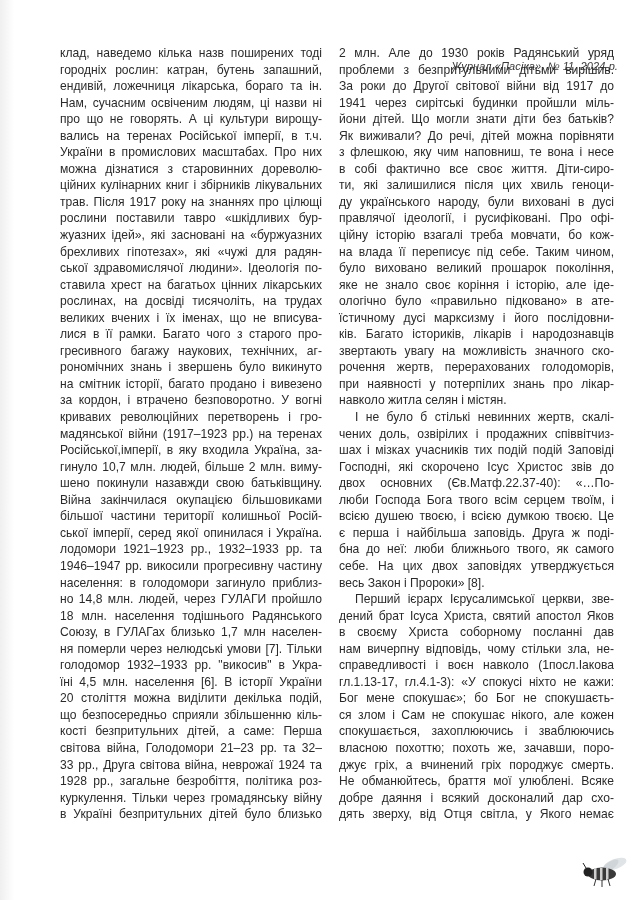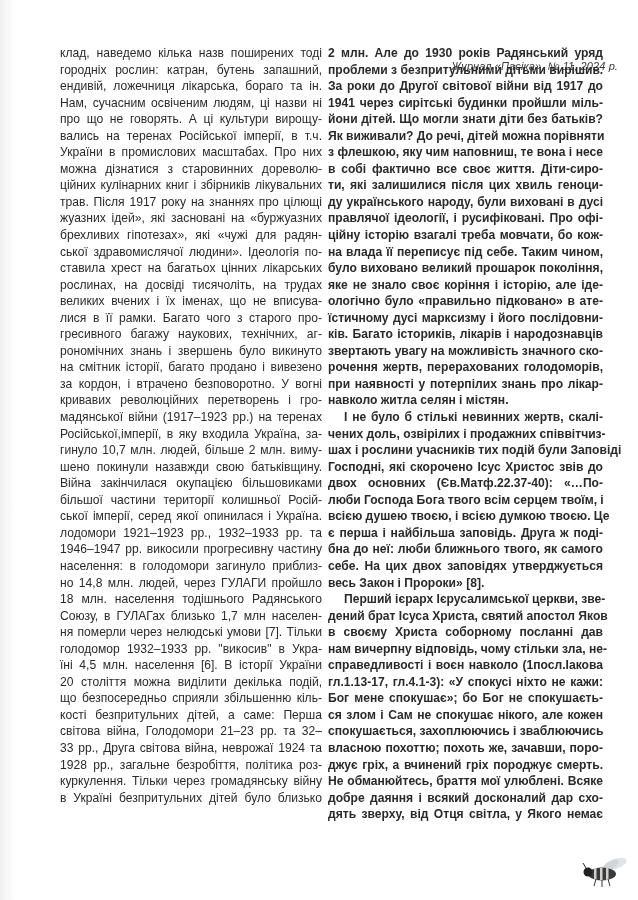--- a/index.html
+++ b/index.html
@@ -18,21 +18,21 @@
     position: absolute; top: 24px; right: 20px;
     font-style: italic; font-size: 11px; color: #3a3a3a;
     letter-spacing: 0.1px;
     margin-top: 36px;
   }
   .col {
     position: absolute; top: 45px;
     font-size: 12.1px; line-height: 16.55px;
   }
   .col.left { left: 60px; width: 262px; }
-  .col.right { left: 328px; width: 275px; font-weight: bold; }
+  .col.right { left: 339px; width: 275px; }
   .line {
     display: block; white-space: nowrap;
     text-align: justify; text-align-last: justify;
     height: 16.55px; overflow: visible;
   }
   .line.last { text-align-last: left; }
   .line.indent { padding-left: 16px; }
   .bee {
     position: absolute; left: 582px; top: 855px; width: 48px; height: 34px;
   }
@@ -48,20 +48,21 @@
     <span class="line">клад, наведемо кілька назв поширених тоді</span>
     <span class="line">городніх рослин: катран, бутень запашний,</span>
     <span class="line">ендивій, ложечниця лікарська, бораго та ін.</span>
     <span class="line">Нам, сучасним освіченим людям, ці назви ні</span>
     <span class="line">про що не говорять. А ці культури вирощу-</span>
     <span class="line">вались на теренах Російської імперії, в т.ч.</span>
     <span class="line">України в промислових масштабах. Про них</span>
     <span class="line">можна дізнатися з старовинних дореволю-</span>
     <span class="line">ційних кулінарних книг і збірників лікувальних</span>
     <span class="line">трав. Після 1917 року на знаннях про цілющі</span>
+    <span class="line">рослини поставили тавро «шкідливих бур-</span>
     <span class="line">жуазних ідей», які засновані на «буржуазних</span>
     <span class="line">брехливих гіпотезах», які «чужі для радян-</span>
     <span class="line">ської здравомислячої людини». Ідеологія по-</span>
     <span class="line">ставила хрест на багатьох цінних лікарських</span>
     <span class="line">рослинах, на досвіді тисячоліть, на трудах</span>
     <span class="line">великих вчених і їх іменах, що не вписува-</span>
     <span class="line">лися в її рамки. Багато чого з старого про-</span>
     <span class="line">гресивного багажу наукових, технічних, аг-</span>
     <span class="line">рономічних знань і звершень було викинуто</span>
     <span class="line">на смітник історії, багато продано і вивезено</span>
@@ -110,21 +111,21 @@
     <span class="line">яке не знало своє коріння і історію, але іде-</span>
     <span class="line">ологічно було «правильно підковано» в ате-</span>
     <span class="line">їстичному дусі марксизму і його послідовни-</span>
     <span class="line">ків. Багато істориків, лікарів і народознавців</span>
     <span class="line">звертають увагу на можливість значного ско-</span>
     <span class="line">рочення жертв, перерахованих голодоморів,</span>
     <span class="line">при наявності у потерпілих знань про лікар-</span>
     <span class="line last">навколо житла селян і містян.</span>
     <span class="line indent">І не було б стількі невинних жертв, скалі-</span>
     <span class="line">чених доль, озвірілих і продажних співвітчиз-</span>
-    <span class="line">шах і рослини учасників тих подій були Заповіді</span>
+    <span class="line">шах і мізках учасників тих подій подій Заповіді</span>
     <span class="line">Господні, які скорочено Ісус Христос звів до</span>
     <span class="line">двох основних (Єв.Матф.22.37-40): «…По-</span>
     <span class="line">люби Господа Бога твого всім серцем твоїм, і</span>
     <span class="line">всією душею твоєю, і всією думкою твоєю. Це</span>
     <span class="line">є перша і найбільша заповідь. Друга ж поді-</span>
     <span class="line">бна до неї: люби ближнього твого, як самого</span>
     <span class="line">себе. На цих двох заповідях утверджується</span>
     <span class="line last">весь Закон і Пророки» [8].</span>
     <span class="line indent">Перший ієрарх Ієрусалимської церкви, зве-</span>
     <span class="line">дений брат Ісуса Христа, святий апостол Яков</span>

